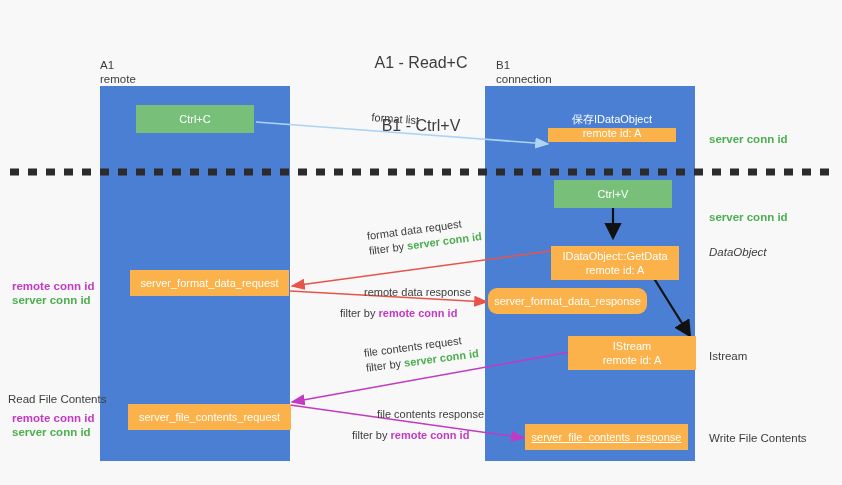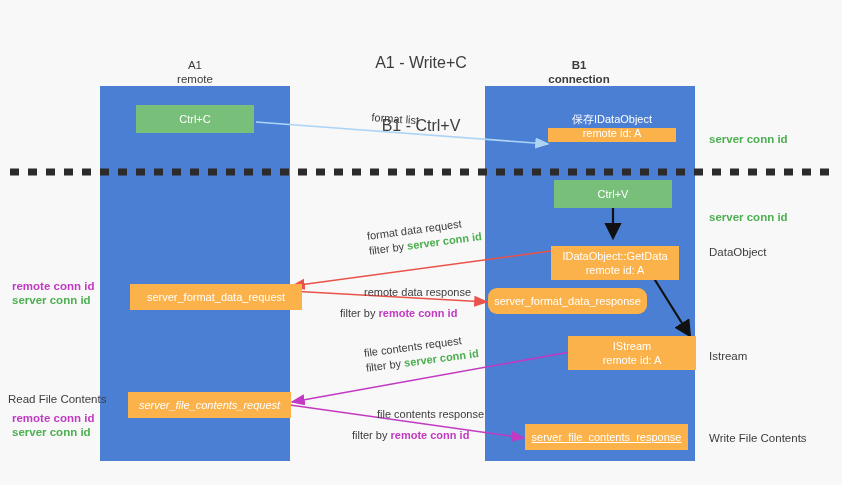--- a/index.html
+++ b/index.html
@@ -16,21 +16,21 @@
     height: 485px;
     background: #f8f8f8;
     overflow: hidden;
   }
   .lane {
     position: absolute;
     background: #4a7fd4;
   }
   .lane-title {
     position: absolute;
-    text-align: center;
+    text-align: left;
     color: #3c3c3c;
     font-size: 11.5px;
     line-height: 14px;
   }
   .header-title {
     position: absolute;
     text-align: center;
     color: #3c3c3c;
     font-size: 16px;
     line-height: 21px;
@@ -81,31 +81,31 @@
     height: 485px;
     pointer-events: none;
   }
 </style>
 </head>
 <body>
 
 <div id="canvas">
 
   <div class="header-title" style="left:291px; top:10px; width:260px;">
-    <div>A1 - Write+C</div>
+    <div>A1 - Read+C</div>
     <div>B1 - Ctrl+V</div>
   </div>
 
   <div class="lane-title" style="left:100px; top:58px; width:190px;">
     <div>A1</div>
     <div>remote</div>
   </div>
   <div class="lane" style="left:100px; top:86px; width:190px; height:375px;"></div>
 
-  <div class="lane-title" style="left:474px; top:58px; width:210px;font-weight:bold;">
+  <div class="lane-title" style="left:496px; top:58px; width:210px;">
     <div>B1</div>
     <div>connection</div>
   </div>
   <div class="lane" style="left:485px; top:86px; width:210px; height:375px;"></div>
 
   <svg class="overlay" viewBox="0 0 842 485">
     <defs>
       <marker id="ar-lblue" markerWidth="9" markerHeight="7" refX="8" refY="3.5" orient="auto">
         <polygon points="0 0, 9 3.5, 0 7" fill="#aed4f5"></polygon>
       </marker>
@@ -153,41 +153,41 @@
   <div class="node orange" style="left:551px; top:238px; width:128px; height:34px;margin-top:8px;">
     <div>IDataObject::GetData</div>
     <div class="l2">remote id: A</div>
   </div>
 
   <div class="node orange" style="left:568px; top:336px; width:128px; height:34px;">
     <div>IStream</div>
     <div class="l2">remote id: A</div>
   </div>
 
-  <div class="node orange" style="left:130px; top:284px; width:172px; height:26px;">
+  <div class="node orange" style="left:130px; top:270px; width:159px; height:26px;">
     <div>server_format_data_request</div>
   </div>
 
   <div class="node orange" style="left:488px; top:288px; width:159px; height:26px;border-radius:9px;">
     <div>server_format_data_response</div>
   </div>
 
-  <div class="node orange" style="left:128px; top:392px; width:163px; height:26px;font-style:italic;">
+  <div class="node orange" style="left:128px; top:404px; width:163px; height:26px;">
     <div>server_file_contents_request</div>
   </div>
 
   <div class="node orange" style="left:525px; top:424px; width:163px; height:26px;text-decoration:underline;">
     <div>server_file_contents_response</div>
   </div>
 
   <div class="side-label green-txt" style="left:709px; top:132px;">server conn id</div>
 
   <div class="side-label green-txt" style="left:709px; top:210px;">server conn id</div>
 
-  <div class="side-label" style="left:709px; top:245px;">DataObject</div>
+  <div class="side-label" style="left:709px; top:245px;font-style:italic;">DataObject</div>
 
   <div class="side-label" style="left:709px; top:349px;">Istream</div>
 
   <div class="side-label" style="left:709px; top:431px;">Write File Contents</div>
 
   <div class="side-label purple-txt" style="left:12px; top:279px;">remote conn id</div>
   <div class="side-label green-txt" style="left:12px; top:293px;">server conn id</div>
 
   <div class="side-label" style="left:8px; top:392px;">Read File Contents</div>
   <div class="side-label purple-txt" style="left:12px; top:411px;">remote conn id</div>

